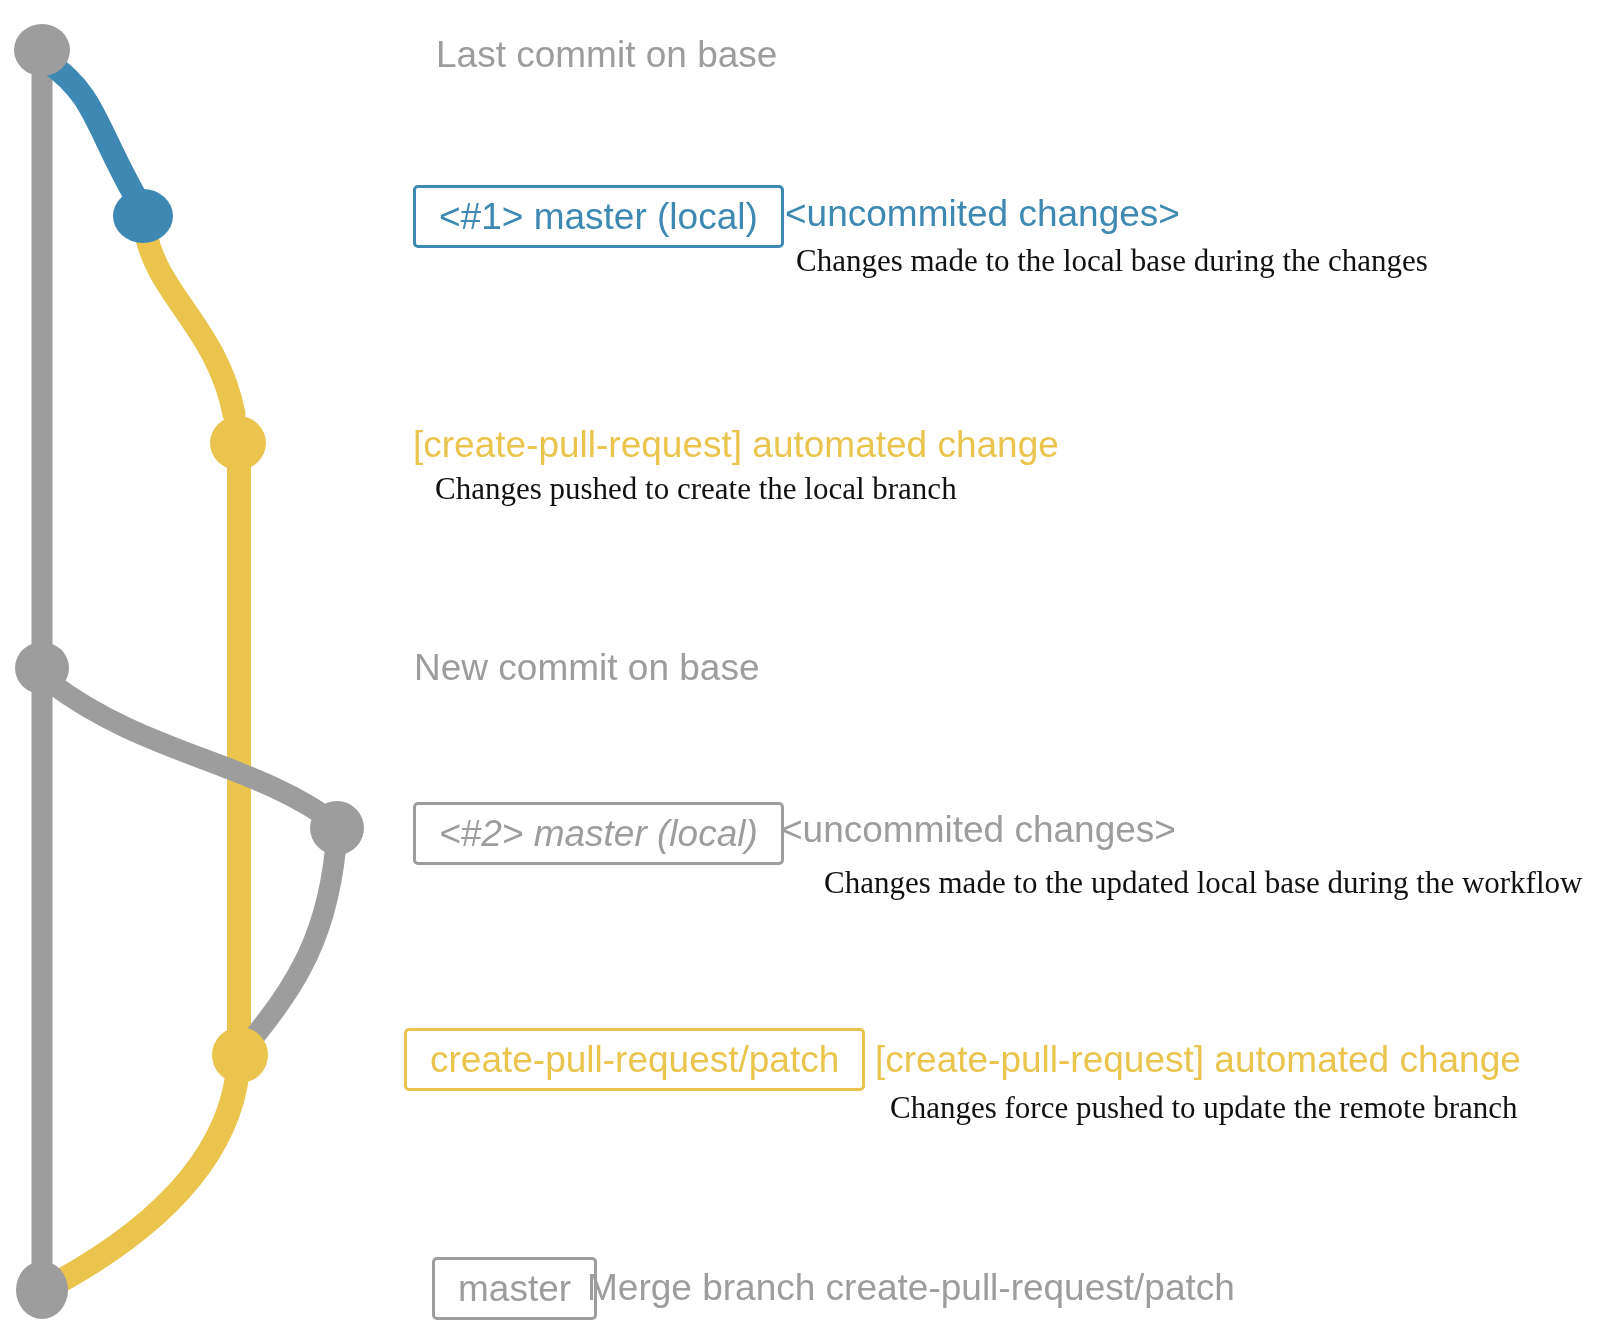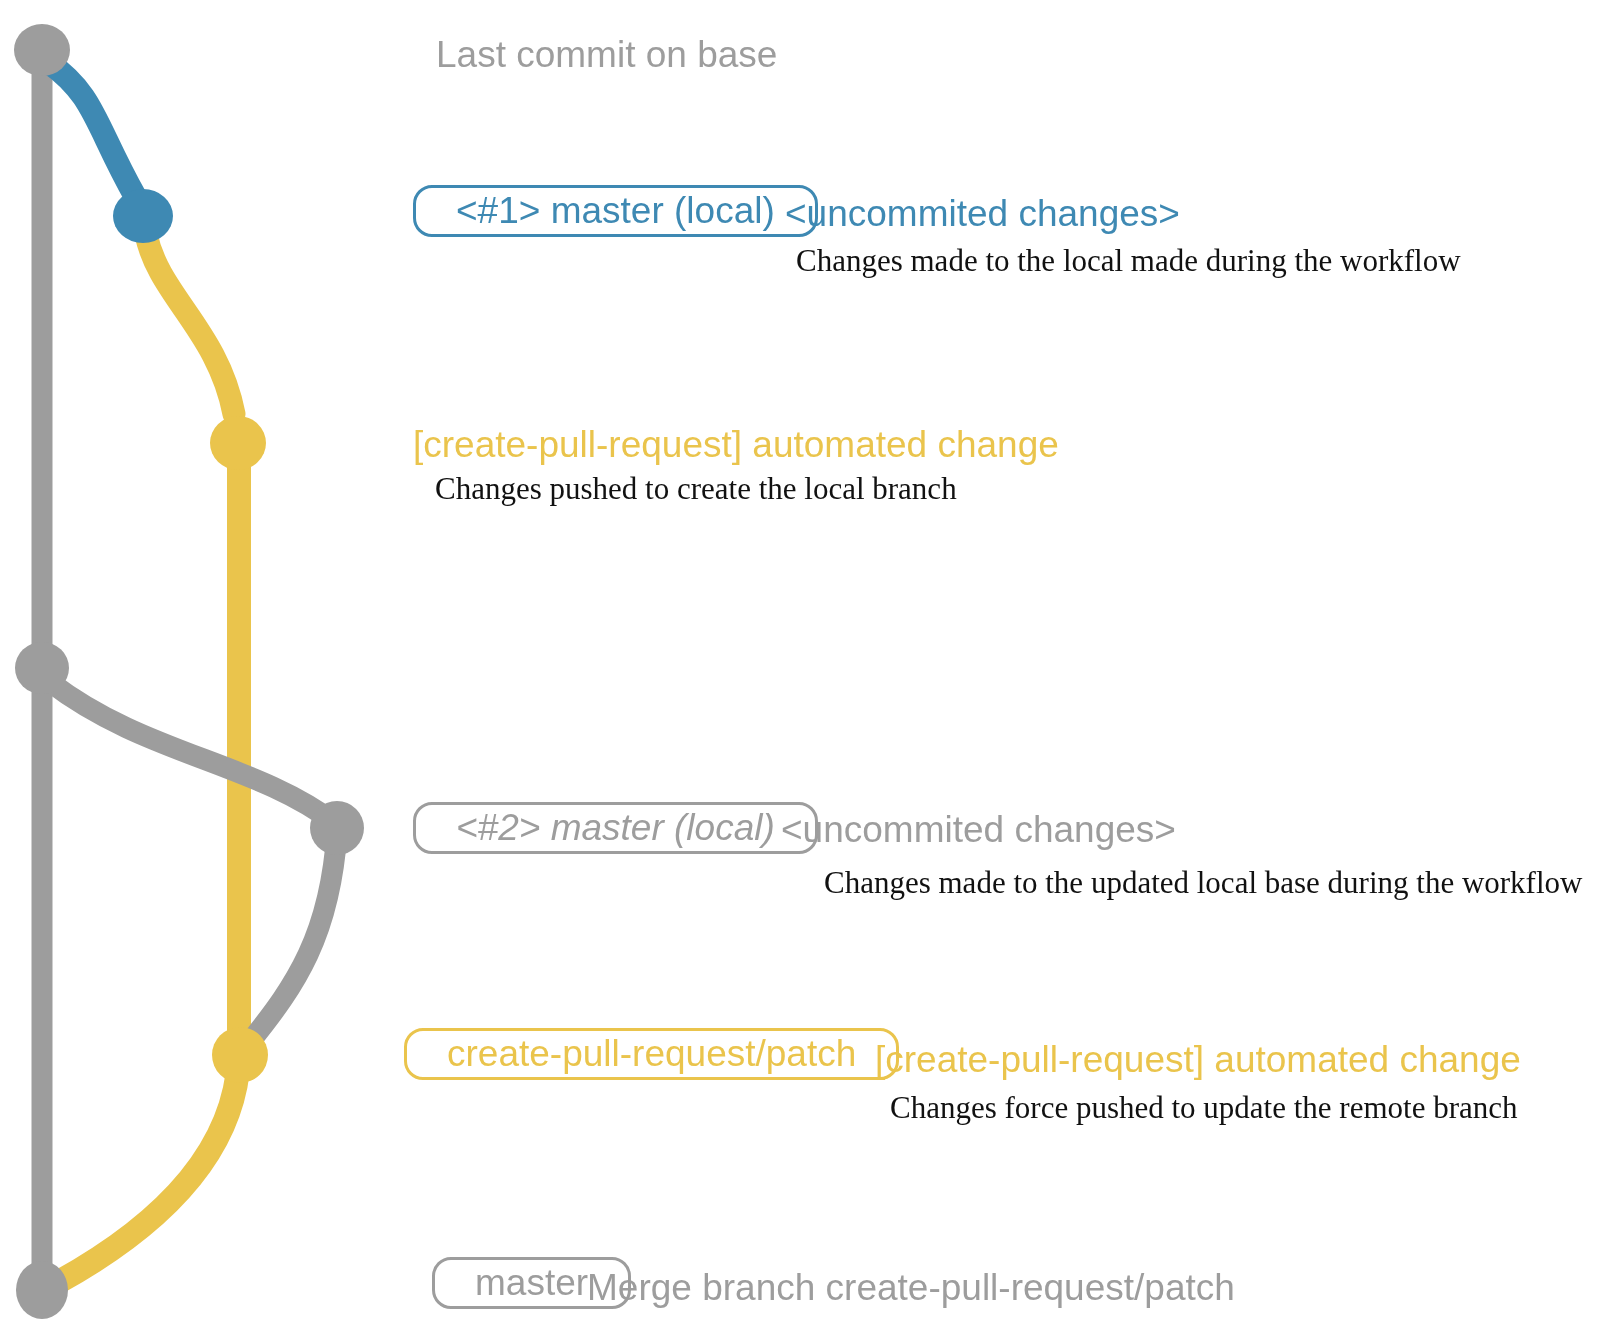--- a/index.html
+++ b/index.html
@@ -14,27 +14,27 @@
   .graph-svg { position: absolute; left: 0; top: 0; }
   .row-label {
     position: absolute;
     transform: translateY(-50%);
     font-size: 37px;
     white-space: nowrap;
     color: #9D9D9D;
   }
   .badge {
     position: absolute;
-    height: 52px;
+    height: 63px;
     box-sizing: border-box;
     border: 3px solid #9D9D9D;
-    border-radius: 19px;
+    border-radius: 5px;
     display: flex;
     align-items: center;
-    padding: 0 40px;
+    padding: 0 23px;
     font-size: 37px;
     white-space: nowrap;
     color: #9D9D9D;
     background: #ffffff;
   }
   .badge.blue   { border-color: #3E89B3; color: #3E89B3; }
   .badge.yellow { border-color: #EAC44C; color: #EAC44C; }
   .note-blue   { color: #3E89B3; }
   .note-gray   { color: #9D9D9D; }
   .note-yellow { color: #EAC44C; }
@@ -74,25 +74,26 @@
     <ellipse cx="42" cy="668" rx="27" ry="26" fill="#9D9D9D"></ellipse>
     <ellipse cx="337" cy="828" rx="27" ry="27" fill="#9D9D9D"></ellipse>
     <ellipse cx="240" cy="1055" rx="28" ry="28" fill="#EAC44C"></ellipse>
     <ellipse cx="42" cy="1290" rx="26" ry="29" fill="#9D9D9D"></ellipse>
   </svg>
 
   <div class="row-label" style="left:414px; top:55px;margin-left:22px;">Last commit on base</div>
 
   <div class="badge blue" style="left:413px; top:185px;">&lt;#1&gt; master (local)</div>
   <div class="row-label note-blue" style="left:785px; top:214px;">&lt;uncommited changes&gt;</div>
-  <div class="serif-desc" style="left:796px; top:261px;">Changes made to the local made during the workflow</div>
+  <div class="serif-desc" style="left:796px; top:261px;">Changes made to the local base during the changes</div>
 
   <div class="row-label note-yellow" style="left:413px; top:445px;">[create-pull-request] automated change</div>
   <div class="serif-desc" style="left:435px; top:489px;">Changes pushed to create the local branch</div>
 
+  <div class="row-label" style="left:414px; top:668px;">New commit on base</div>
 
   <div class="badge" style="left:413px; top:802px;font-style:italic;">&lt;#2&gt; master (local)</div>
   <div class="row-label note-gray" style="left:781px; top:830px;">&lt;uncommited changes&gt;</div>
   <div class="serif-desc" style="left:824px; top:883px;">Changes made to the updated local base during the workflow</div>
 
   <div class="badge yellow" style="left:404px; top:1028px;">create-pull-request/patch</div>
   <div class="row-label note-yellow" style="left:875px; top:1060px;">[create-pull-request] automated change</div>
   <div class="serif-desc" style="left:890px; top:1108px;">Changes force pushed to update the remote branch</div>
 
   <div class="badge" style="left:411px; top:1257px;margin-left:21px;">master</div>

